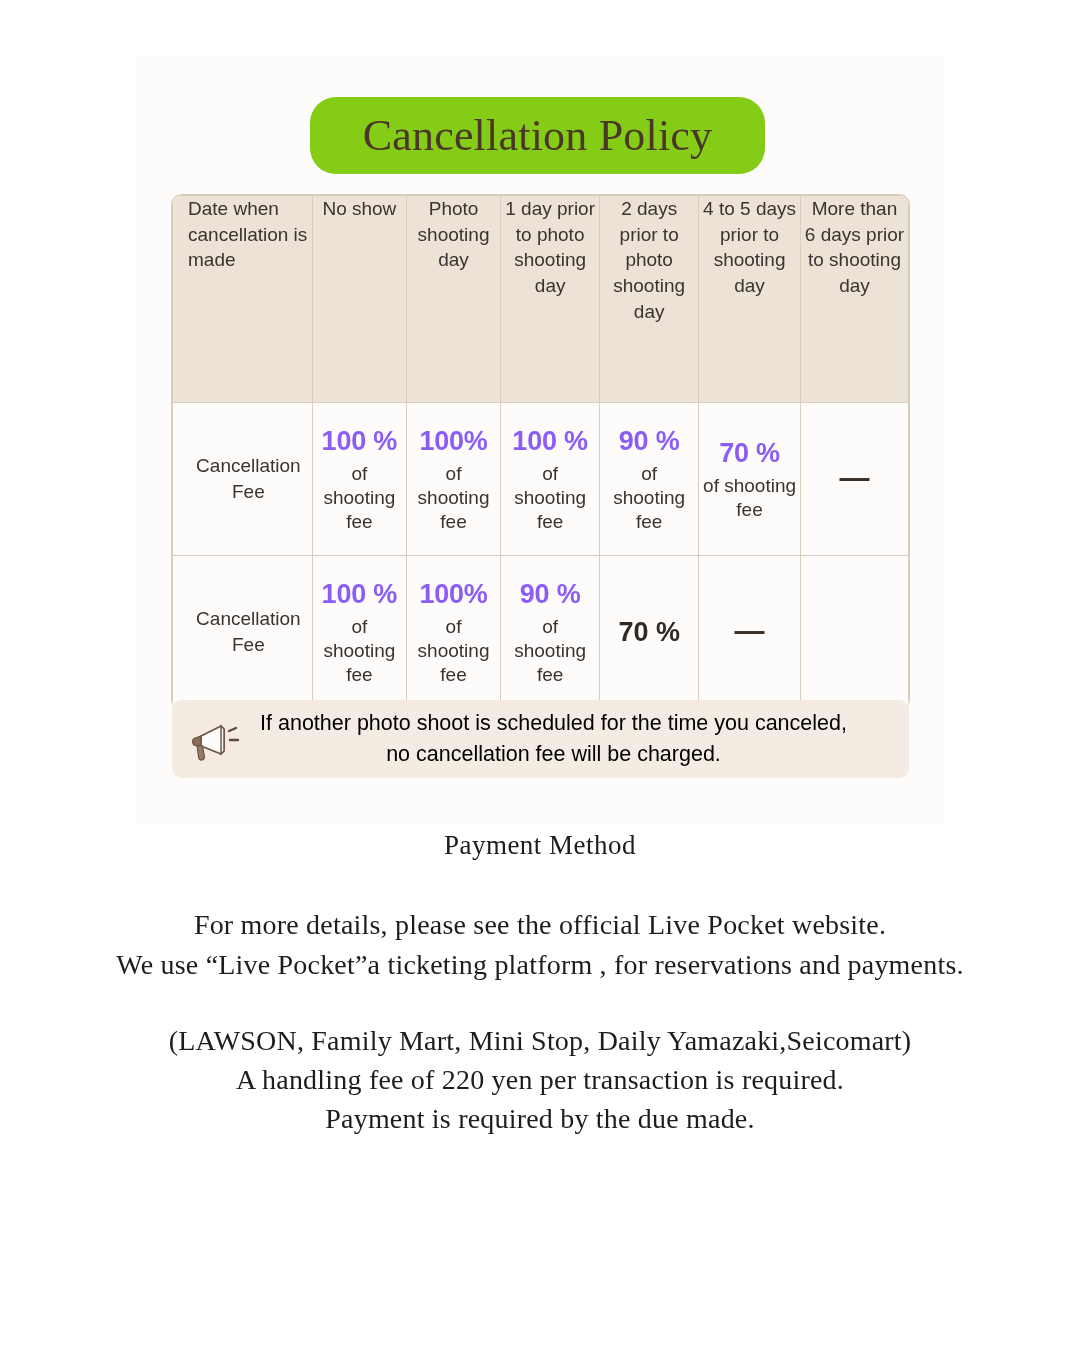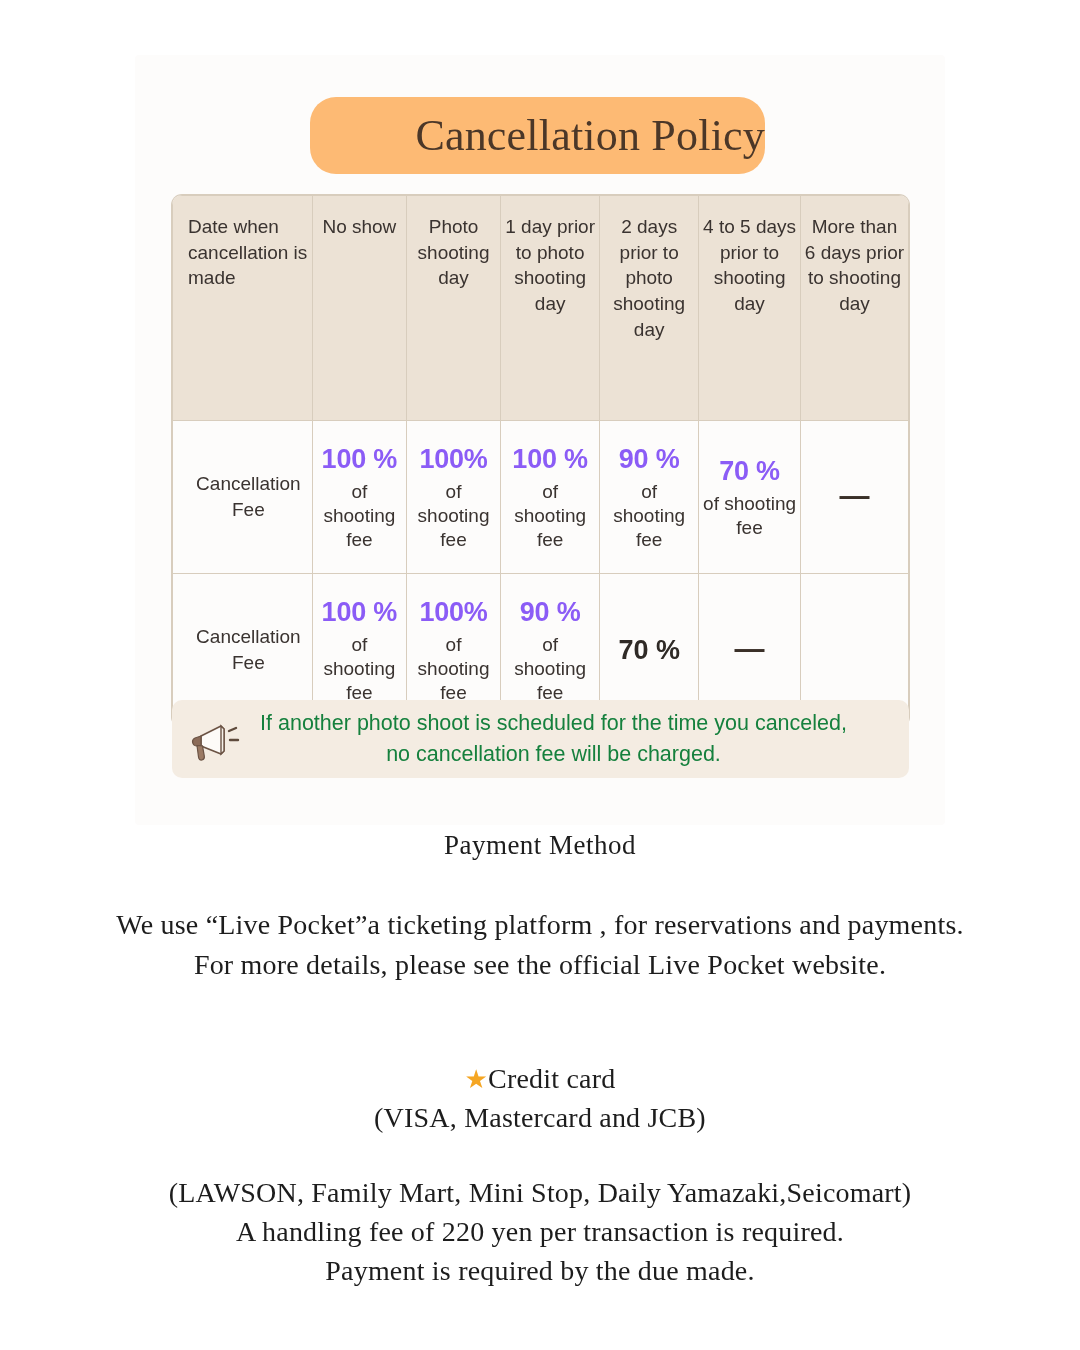--- a/index.html
+++ b/index.html
@@ -26,25 +26,25 @@
     border-radius: 4px;
   }
 
   
   .title-pill {
     position: absolute;
     left: 175px;
     top: 42px;
     width: 455px;
     height: 77px;
-    background: #fdba74;
+    background: #84cc16;
     border-radius: 26px;
     display: flex;
     align-items: center;
-    justify-content: flex-end;
+    justify-content: center;
   }
   .title-pill .title-text {
     font-family: "Liberation Serif", serif;
     font-size: 44px;
     color: #4b3728;
     letter-spacing: 0.2px;
     white-space: nowrap;
   }
 
   
@@ -64,21 +64,21 @@
     text-align: center;
     vertical-align: middle;
     color: #3a3330;
     font-size: 19px;
     line-height: 1.35;
     padding: 6px 3px;
   }
   .hdr-row td {
     background: #ece2d5;
     vertical-align: top;
-    padding-top: 18px;
+    padding-top: 0;
     height: 200px;
   }
   .hdr-row td.rowlabel-head {
     text-align: left;
     padding-left: 15px;
   }
   .rowlabel {
     background: #f2e9dd;
     text-align: left;
     padding-left: 15px !important;
@@ -133,21 +133,21 @@
     width: 52px;
     height: 44px;
     margin-right: 8px;
     margin-top: 4px;
   }
   .notice .notice-text {
     flex: 1 1 auto;
     text-align: center;
     font-size: 21.5px;
     line-height: 1.45;
-    color: #15803d;
+    color: #000000;
     padding-right: 34px;
   }
 
   
   .payment {
     position: absolute;
     left: 0;
     top: 830px;
     width: 1080px;
     text-align: center;
@@ -275,28 +275,24 @@
     </span>
   </div>
 
 </div>
 
 <div class="payment">
 
   <div class="heading">Payment Method</div>
 
   <div class="intro">
+    <div>For more details, please see the official Live Pocket website.</div>
     <div>We use “Live Pocket”a ticketing platform , for reservations and payments.</div>
-    <div>For more details, please see the official Live Pocket website.</div>
-  </div>
-
-  <div class="block">
-    <div class="lead"><span class="star">★</span><span>Credit card</span></div>
-    <div class="line">(VISA, Mastercard and JCB)</div>
-  </div>
+  </div>
+
 
   <div class="block" style="margin-top:36px">
     <div class="line">(LAWSON, Family Mart, Mini Stop, Daily Yamazaki,Seicomart)</div>
     <div class="line">A handling fee of 220 yen per transaction is required.</div>
     <div class="line">Payment is required by the due made.</div>
   </div>
 
 </div>
 
 </body></html>

